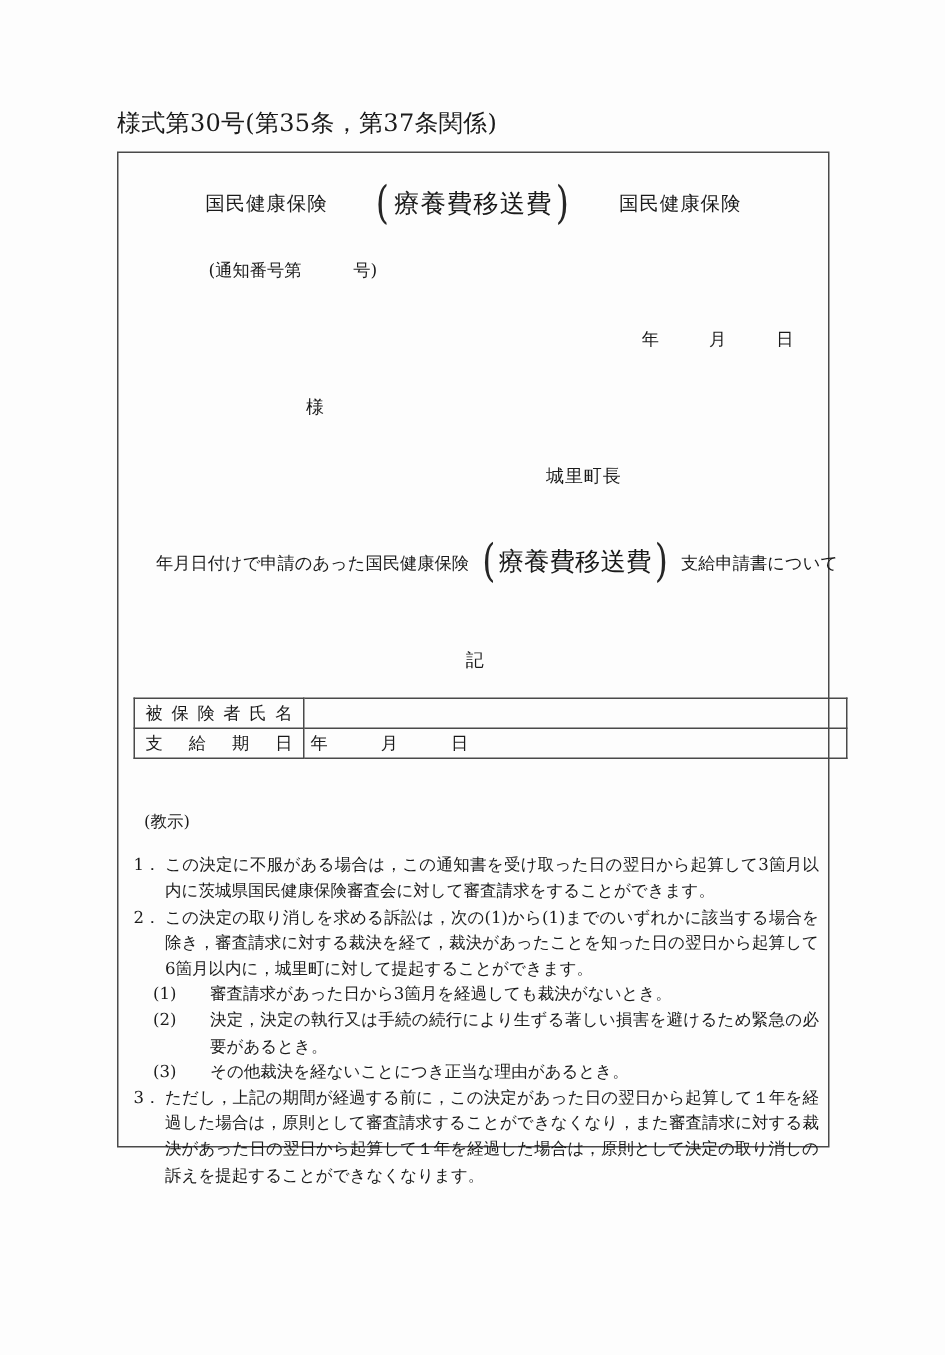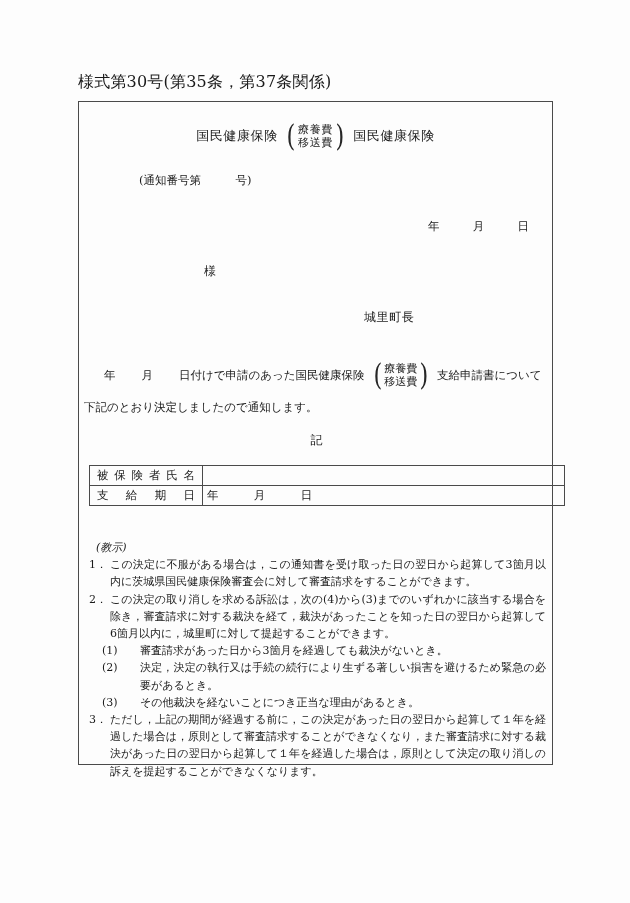--- a/index.html
+++ b/index.html
@@ -52,40 +52,41 @@
   .title-row {
     position: absolute;
     left: 0;
     top: 19px;
     width: 100%;
     display: flex;
     justify-content: center;
     align-items: center;
     font-size: 13px;
     letter-spacing: 0.6px;
+    gap: 24px;
   }
   .title-main { white-space: nowrap; }
   .brace-group {
     display: inline-flex;
     align-items: center;
     margin: 0 7px;
   }
   .brace {
     font-size: 30px;
     line-height: 1;
     font-family: "DejaVu Serif", "Liberation Serif", serif;
     transform: scaleX(0.75);
     color: #262626;
   }
   .brace-items {
     display: flex;
-    flex-direction: column;
+    flex-direction: row;
     align-items: center;
     line-height: 1.22;
-    font-size: 11px;
+    font-size: 17px;
     padding: 0 1px;
     justify-content: flex-end;
   }
   
   .notice-no {
     position: absolute;
     left: 12px;
     top: 71px;
     font-size: 11.5px;
     white-space: nowrap;
@@ -176,22 +177,21 @@
   .instructions {
     position: absolute;
     left: 10px;
     top: 437px;
     width: 457px;
     font-size: 11px;
     line-height: 17.2px;
   }
   .kyoji-head {
     padding-left: 7px;
-    margin-bottom: 0px;
-    font-style: italic;
+    margin-bottom: 12px;
   }
   .num-item {
     display: flex;
     align-items: flex-start;
     margin-top: 0px;
   }
   .num-item .marker {
     flex: 0 0 auto;
     width: 21px;
     text-align: left;
@@ -264,21 +264,20 @@
           <span class="brace-group">
             <span class="brace">(</span>
             <span class="brace-items">
               <span>療養費</span>
               <span>移送費</span>
             </span>
             <span class="brace">)</span>
           </span>
           <span>支給申請書について</span>
         </div>
-        <div class="body-line2">下記のとおり決定しましたので通知します。</div>
       </div>
 
       <div class="ki">記</div>
 
       <table class="form-table">
         <tbody>
           <tr>
             <td class="label">被保険者氏名</td>
             <td class="value"></td>
           </tr>
@@ -298,21 +297,21 @@
       <div class="instructions">
         <div class="kyoji-head">(教示)</div>
 
         <div class="num-item">
           <span class="marker">1．</span>
           <span class="text">この決定に不服がある場合は，この通知書を受け取った日の翌日から起算して3箇月以内に茨城県国民健康保険審査会に対して審査請求をすることができます。</span>
         </div>
 
         <div class="num-item">
           <span class="marker">2．</span>
-          <span class="text">この決定の取り消しを求める訴訟は，次の(4)から(3)までのいずれかに該当する場合を除き，審査請求に対する裁決を経て，裁決があったことを知った日の翌日から起算して6箇月以内に，城里町に対して提起することができます。</span>
+          <span class="text">この決定の取り消しを求める訴訟は，次の(1)から(1)までのいずれかに該当する場合を除き，審査請求に対する裁決を経て，裁決があったことを知った日の翌日から起算して6箇月以内に，城里町に対して提起することができます。</span>
         </div>
 
         <div class="sub-list">
           <div class="sub-item">
             <span class="marker">(1)</span>
             <span class="text">審査請求があった日から3箇月を経過しても裁決がないとき。</span>
           </div>
           <div class="sub-item">
             <span class="marker">(2)</span>
             <span class="text">決定，決定の執行又は手続の続行により生ずる著しい損害を避けるため緊急の必要があるとき。</span>

